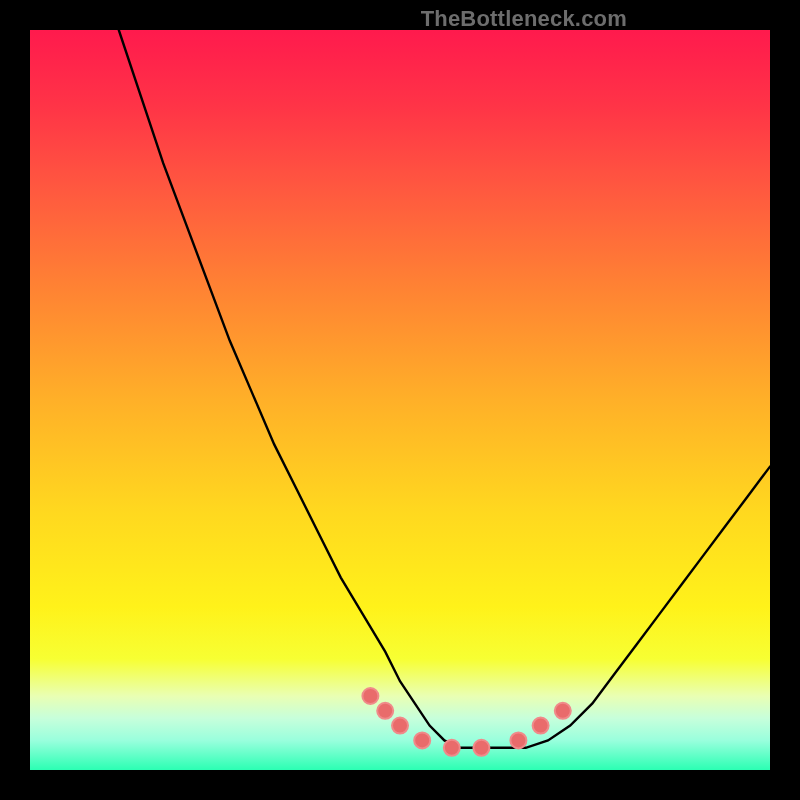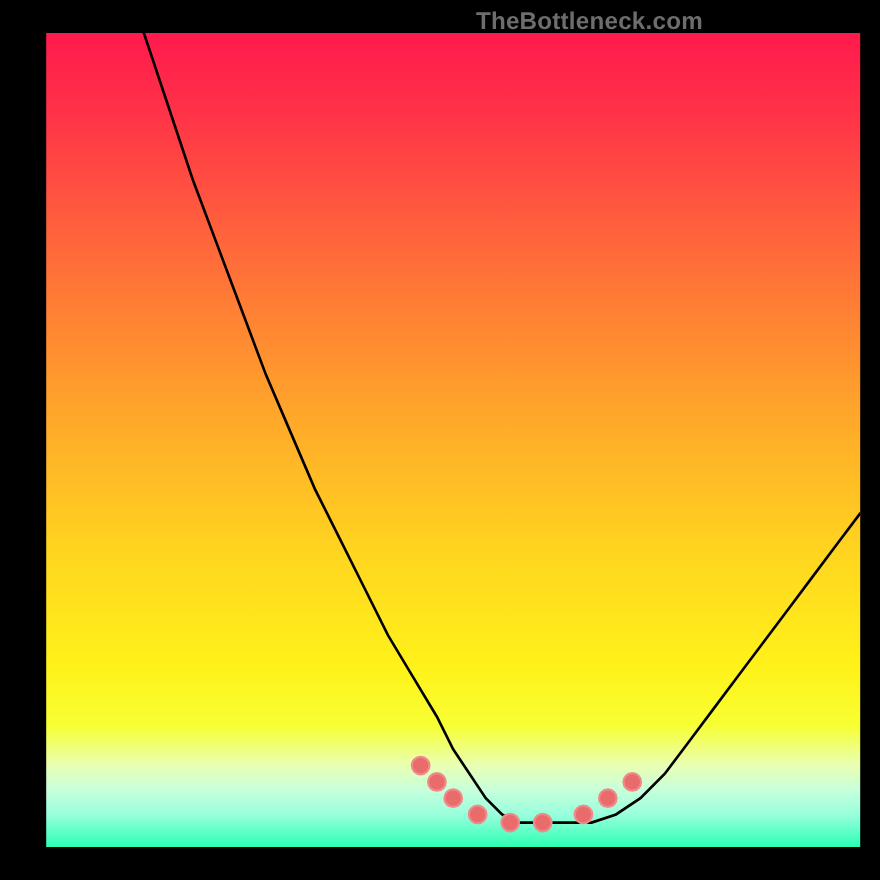--- a/index.html
+++ b/index.html
@@ -5,21 +5,21 @@
   html, body {
     margin: 0;
     padding: 0;
     width: 800px;
     height: 800px;
     background: #000;
     overflow: hidden;
   }
   .frame {
     position: absolute;
-    left: 12px;
+    left: 0;
     top: 0;
     width: 641px;
     height: 800px;
     background: #000;
   }
   .plot {
     position: absolute;
     left: 30px;
     top: 30px;
     width: 740px;

